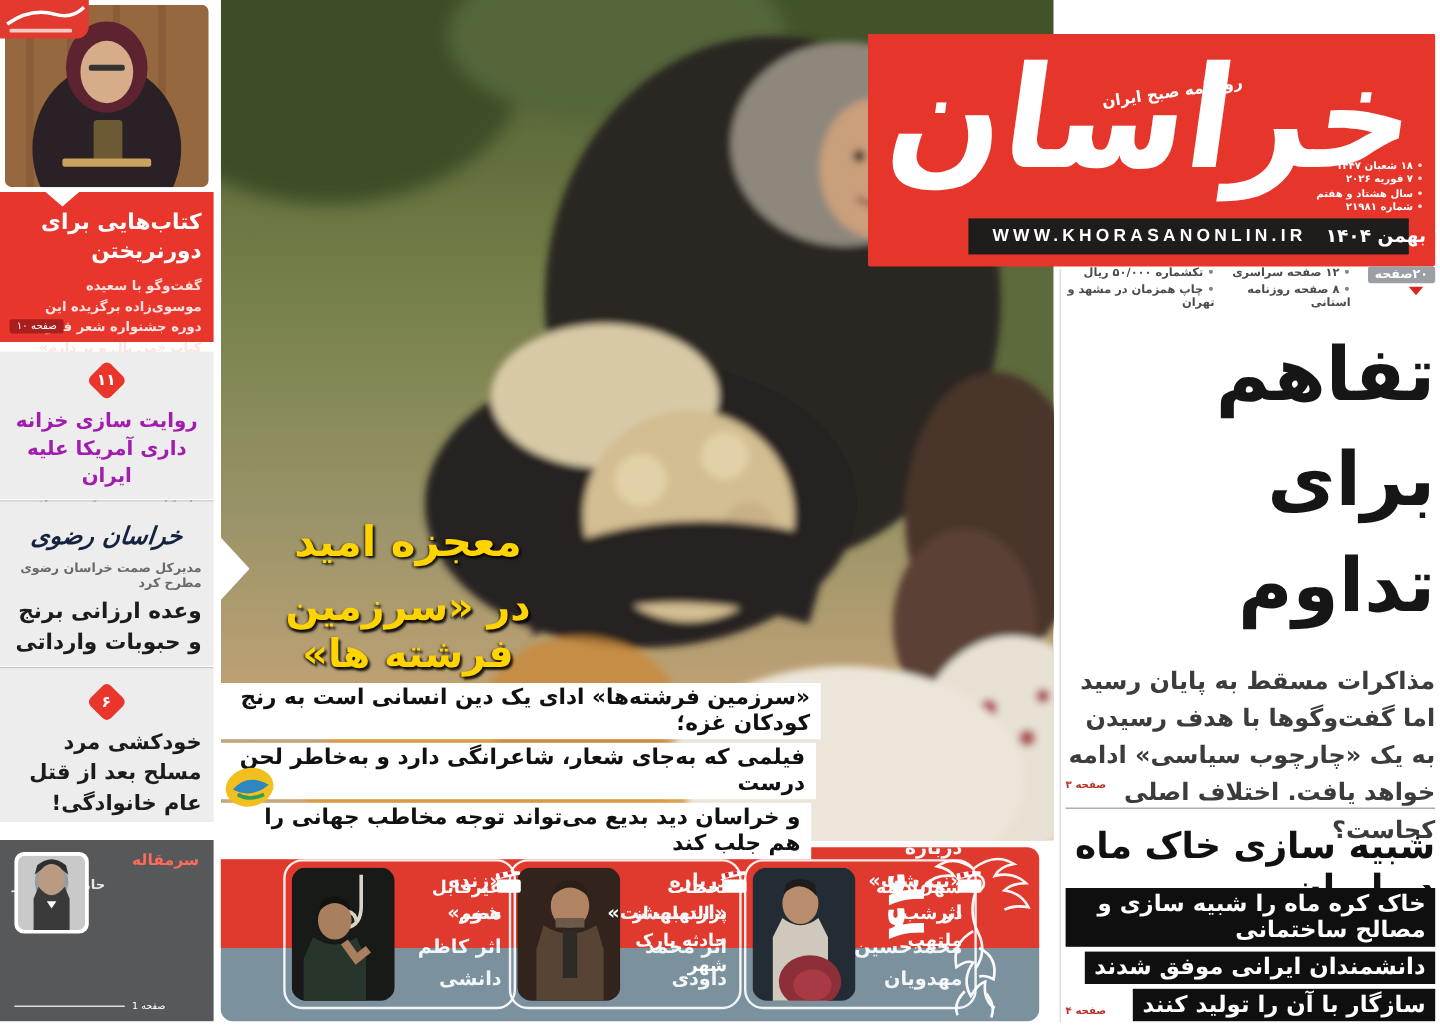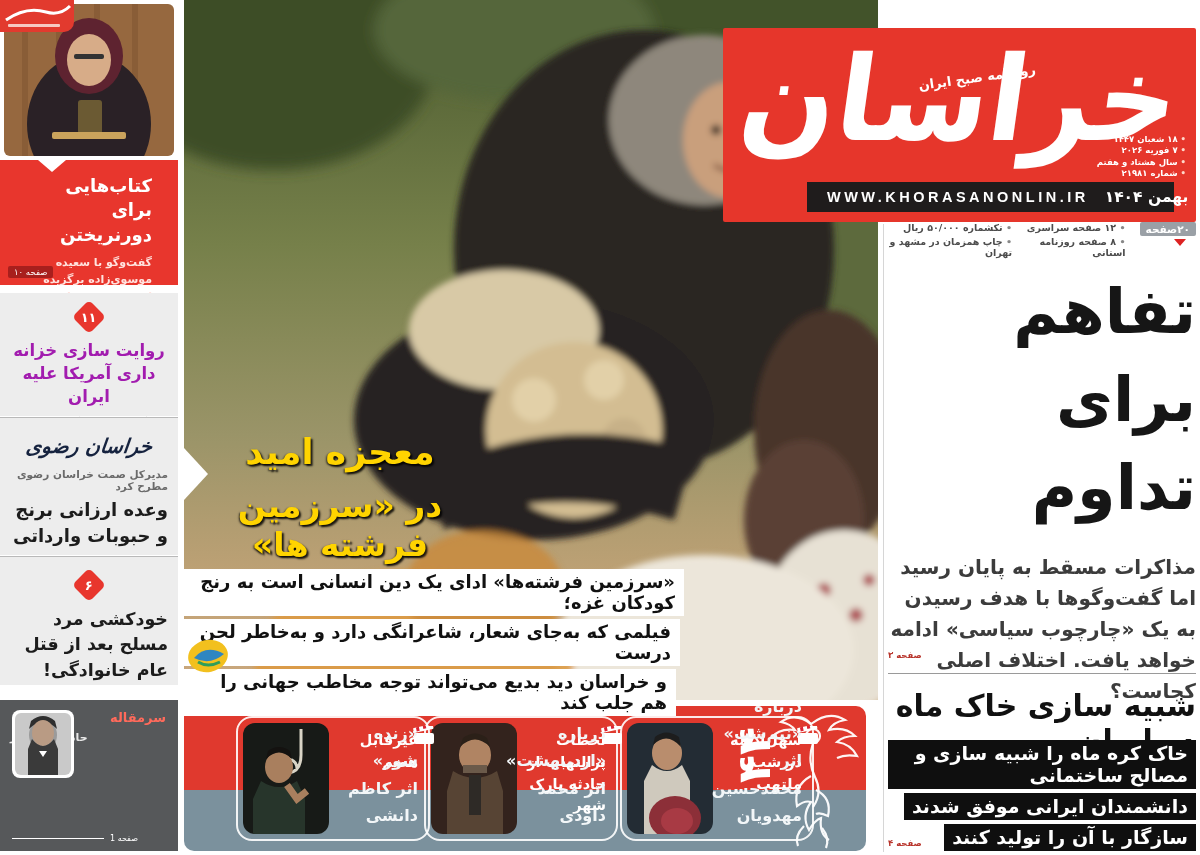--- a/index.html
+++ b/index.html
@@ -5,21 +5,21 @@
   * { margin:0; padding:0; box-sizing:border-box; }
   body { font-family:"DejaVu Sans", sans-serif; background:#fff; }
   #page { position:relative; width:1200px; height:855px; background:#fff; overflow:hidden; }
   .fa { direction:rtl; }
 
   
   .left-col { position:absolute; left:0; top:0; width:178px; height:855px; }
   .portrait-box { position:absolute; left:4px; top:4px; width:170px; height:152px; border-radius:6px; overflow:hidden; }
   .corner-banner { position:absolute; left:0; top:0; width:74px; height:32px; background:#e23a2e; border-bottom-right-radius:10px; z-index:4; }
 
-  .red-box { position:absolute; left:0; top:160px; width:178px; height:125px; background:#e8362d; padding:14px 26px 8px; }
+  .red-box { position:absolute; left:0; top:160px; width:178px; height:125px; background:#e8362d; padding:14px 10px 8px; }
   .red-box .notch { position:absolute; top:0; left:38px; width:0; height:0; border-left:14px solid transparent; border-right:14px solid transparent; border-top:12px solid #ffffff; }
   .red-box h2 { color:#fff; font-size:18px; font-weight:bold; text-align:right; line-height:1.35; }
   .red-box p { color:#ffe3df; font-size:11px; text-align:right; line-height:1.55; margin-top:7px; font-weight:bold; }
   .red-box .pagebadge { position:absolute; left:8px; bottom:7px; background:#a81f1d; color:#fff; font-size:8.5px; padding:1px 6px; border-radius:2px; }
 
   .grey-panel { position:absolute; left:0; width:178px; background:#ededed; }
   .panel-1 { top:293px; height:123px; padding:8px 10px; }
   .panel-2 { top:418px; height:137px; padding:10px 10px; }
   .panel-3 { top:557px; height:128px; padding:12px 10px; }
   .hdiv { position:absolute; left:0; width:178px; height:1px; background:#b9b9b9; }

